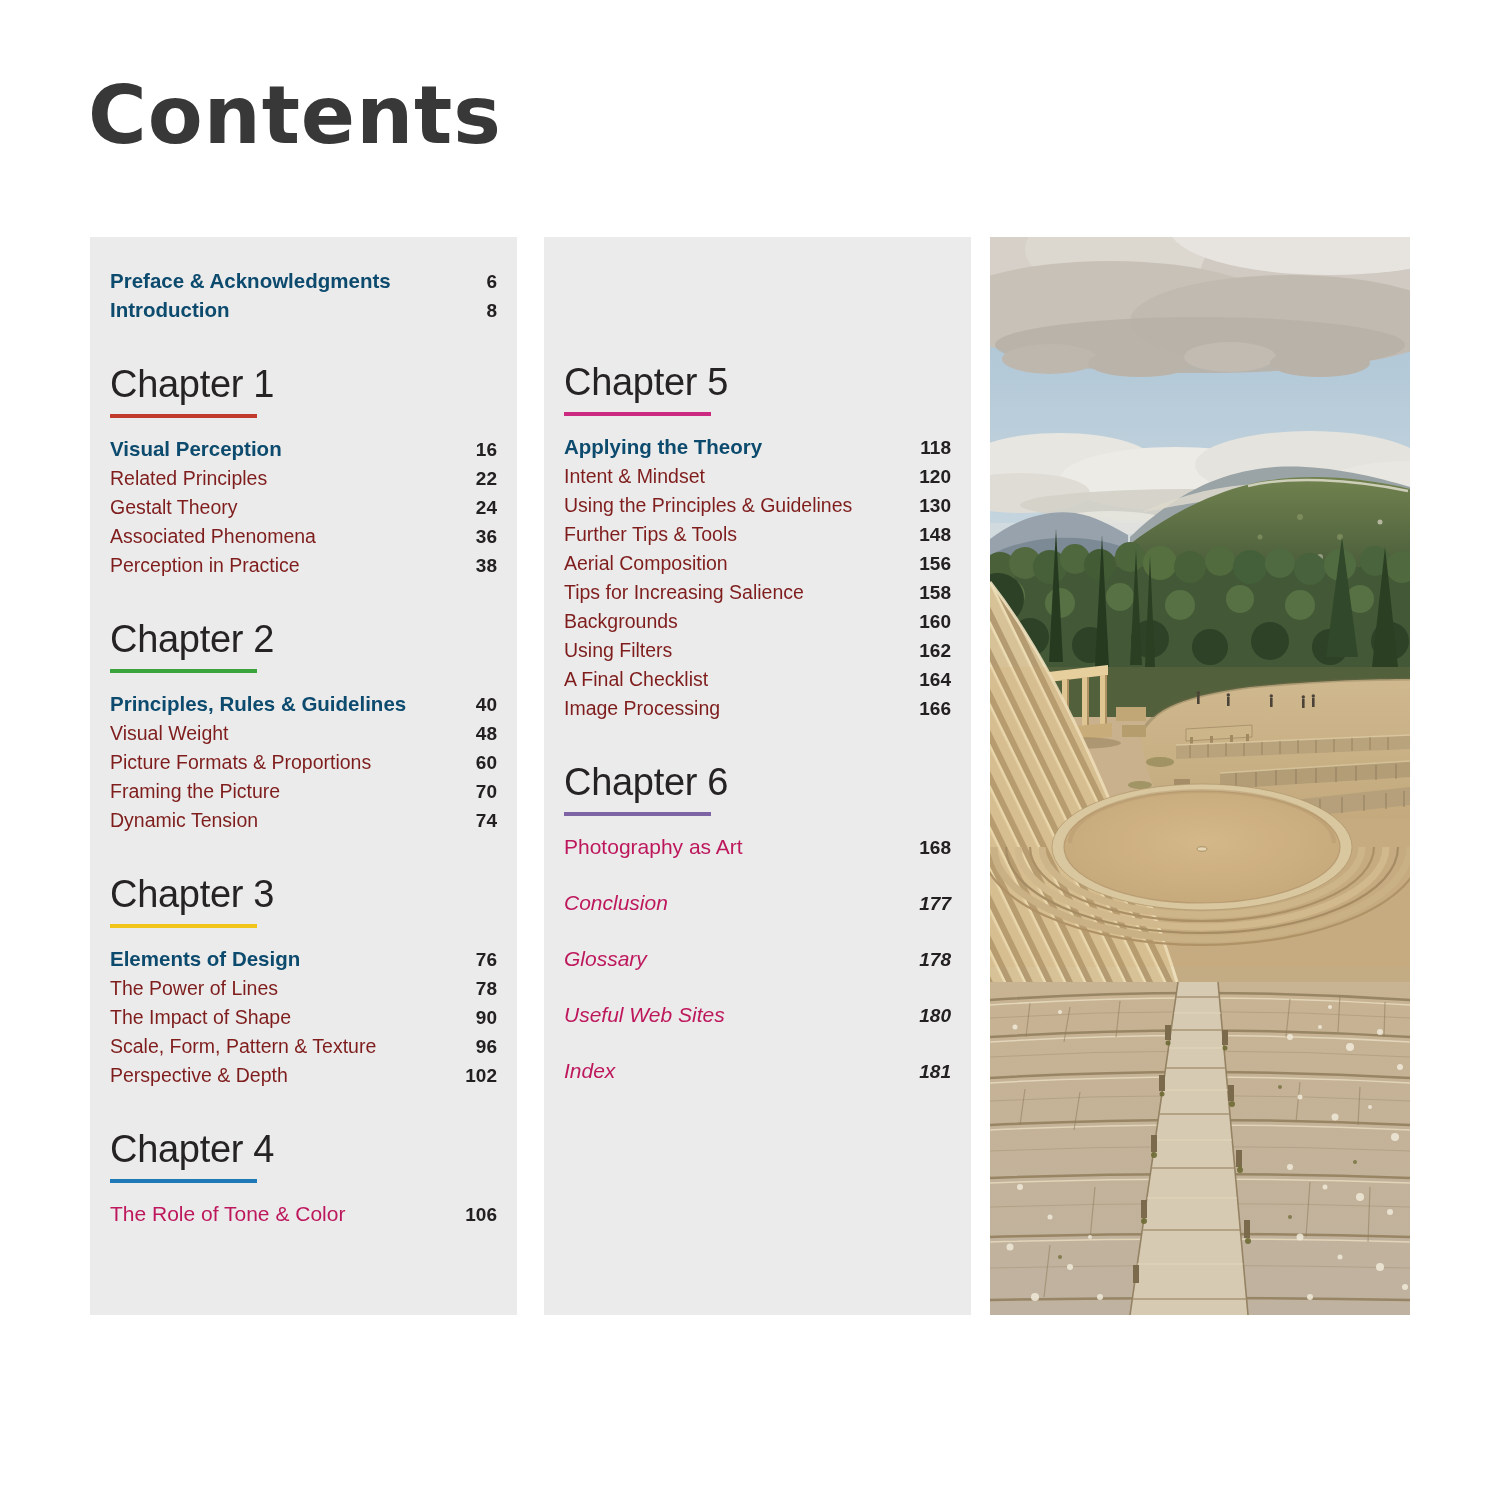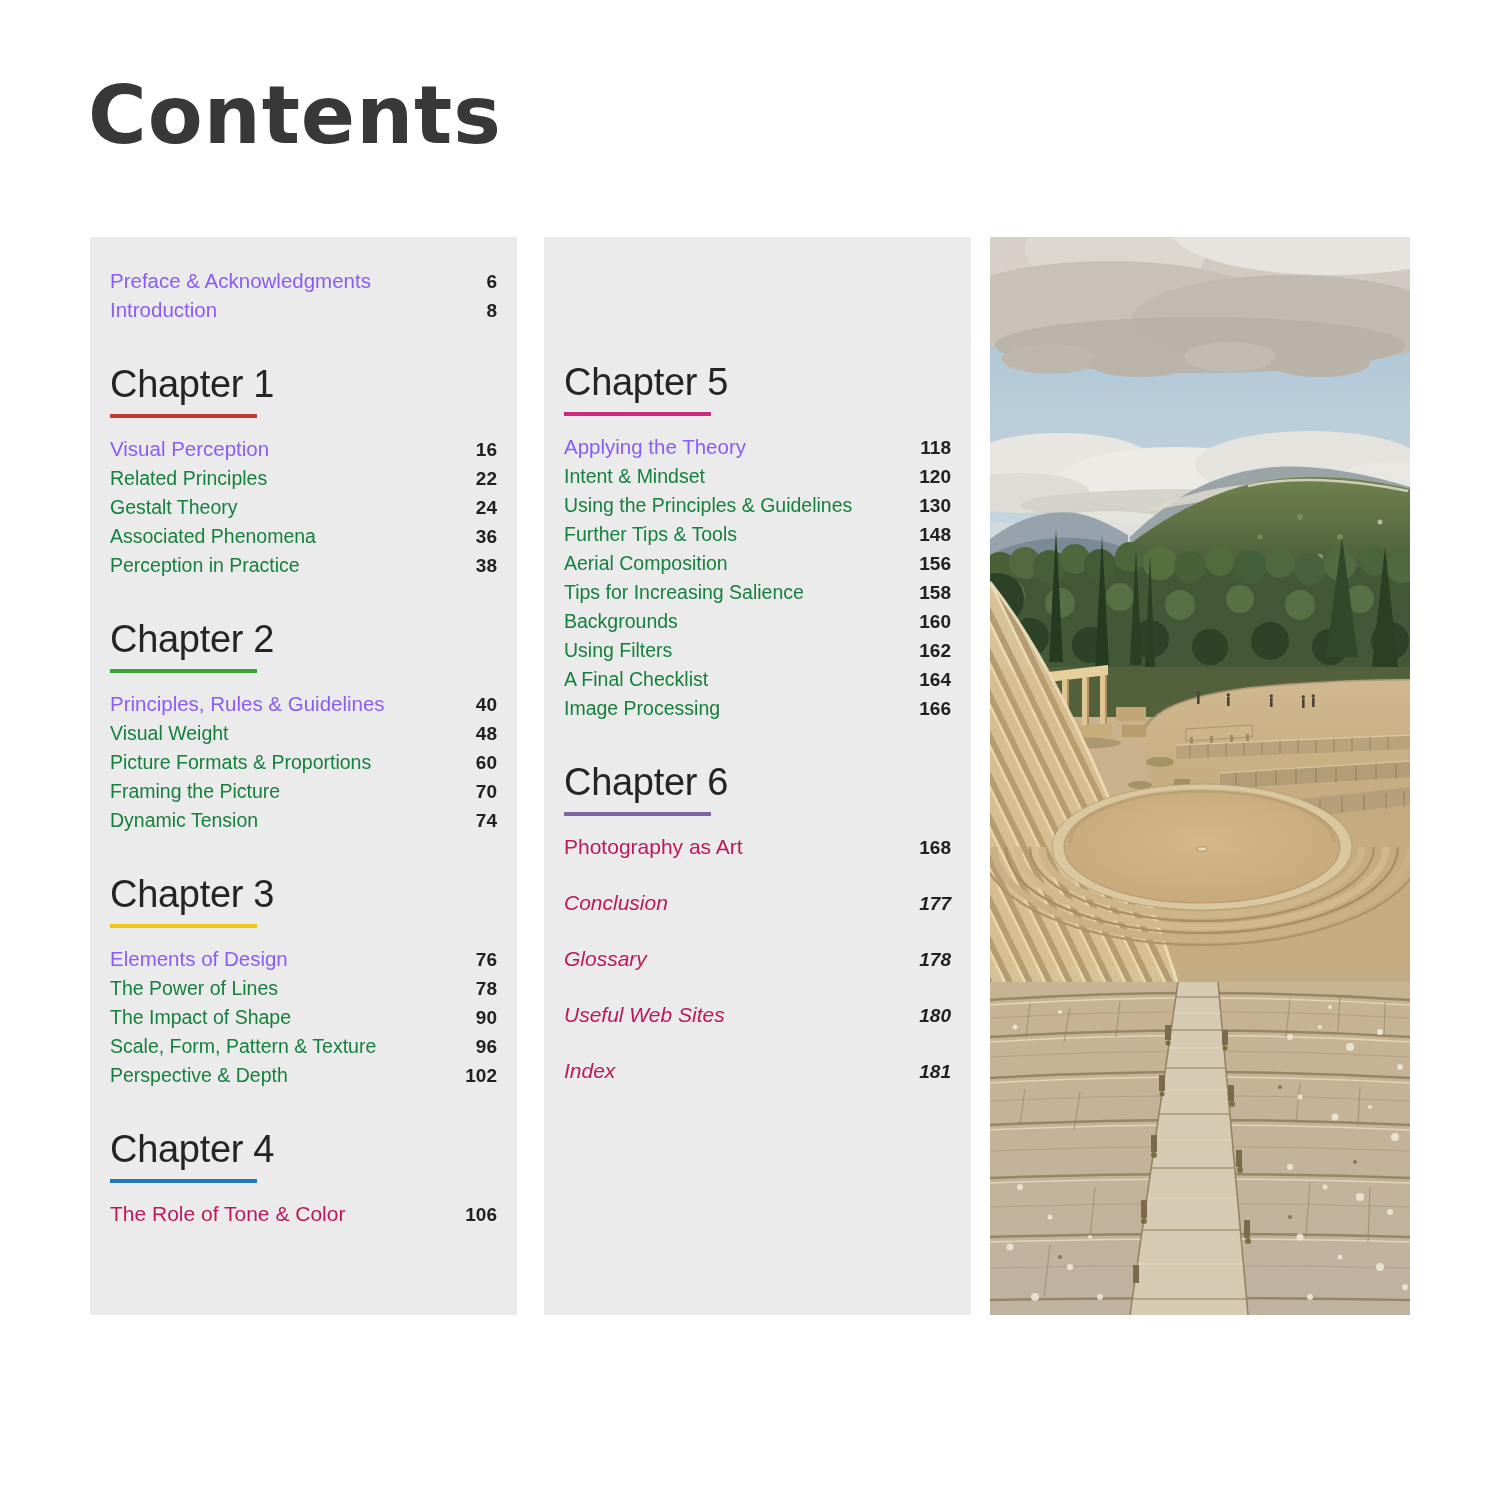--- a/index.html
+++ b/index.html
@@ -16,23 +16,23 @@
     color:#383838; letter-spacing:1px;
   }
   .panel {
     position:absolute; top:237px; width:427px; height:1078px;
     background:#ebebeb; box-sizing:border-box;
     padding:30px 20px 0 20px;
   }
   #panel-left  { left:90px; }
   #panel-right { left:544px; }
   .row { display:flex; justify-content:space-between; align-items:baseline; line-height:28px; }
-  .row .lbl { font-size:19.5px; color:#15803d; }
+  .row .lbl { font-size:19.5px; color:#7f1d1d; }
   .row .num { font-size:19px; font-weight:bold; color:#232021; }
-  .row.lead .lbl { font-size:20.5px; font-weight:normal; color:#8b5cf6; }
+  .row.lead .lbl { font-size:20.5px; font-weight:bold; color:#0c4a6e; }
   .row.big  .lbl { font-size:21px; color:#be185d; }
   .row.gap  { margin-top:27px;font-style:italic; }
   .chapter { margin-top:39px; }
   .chapter.first { margin-top:95px; }
   .chapter h2 {
     margin:0; font-size:38px; line-height:40px; font-weight:400;
     color:#262324; letter-spacing:-0.3px;
   }
   .chapter .rule { margin-top:10px; width:147px; height:4px; }
   .entries { margin-top:17px; }

